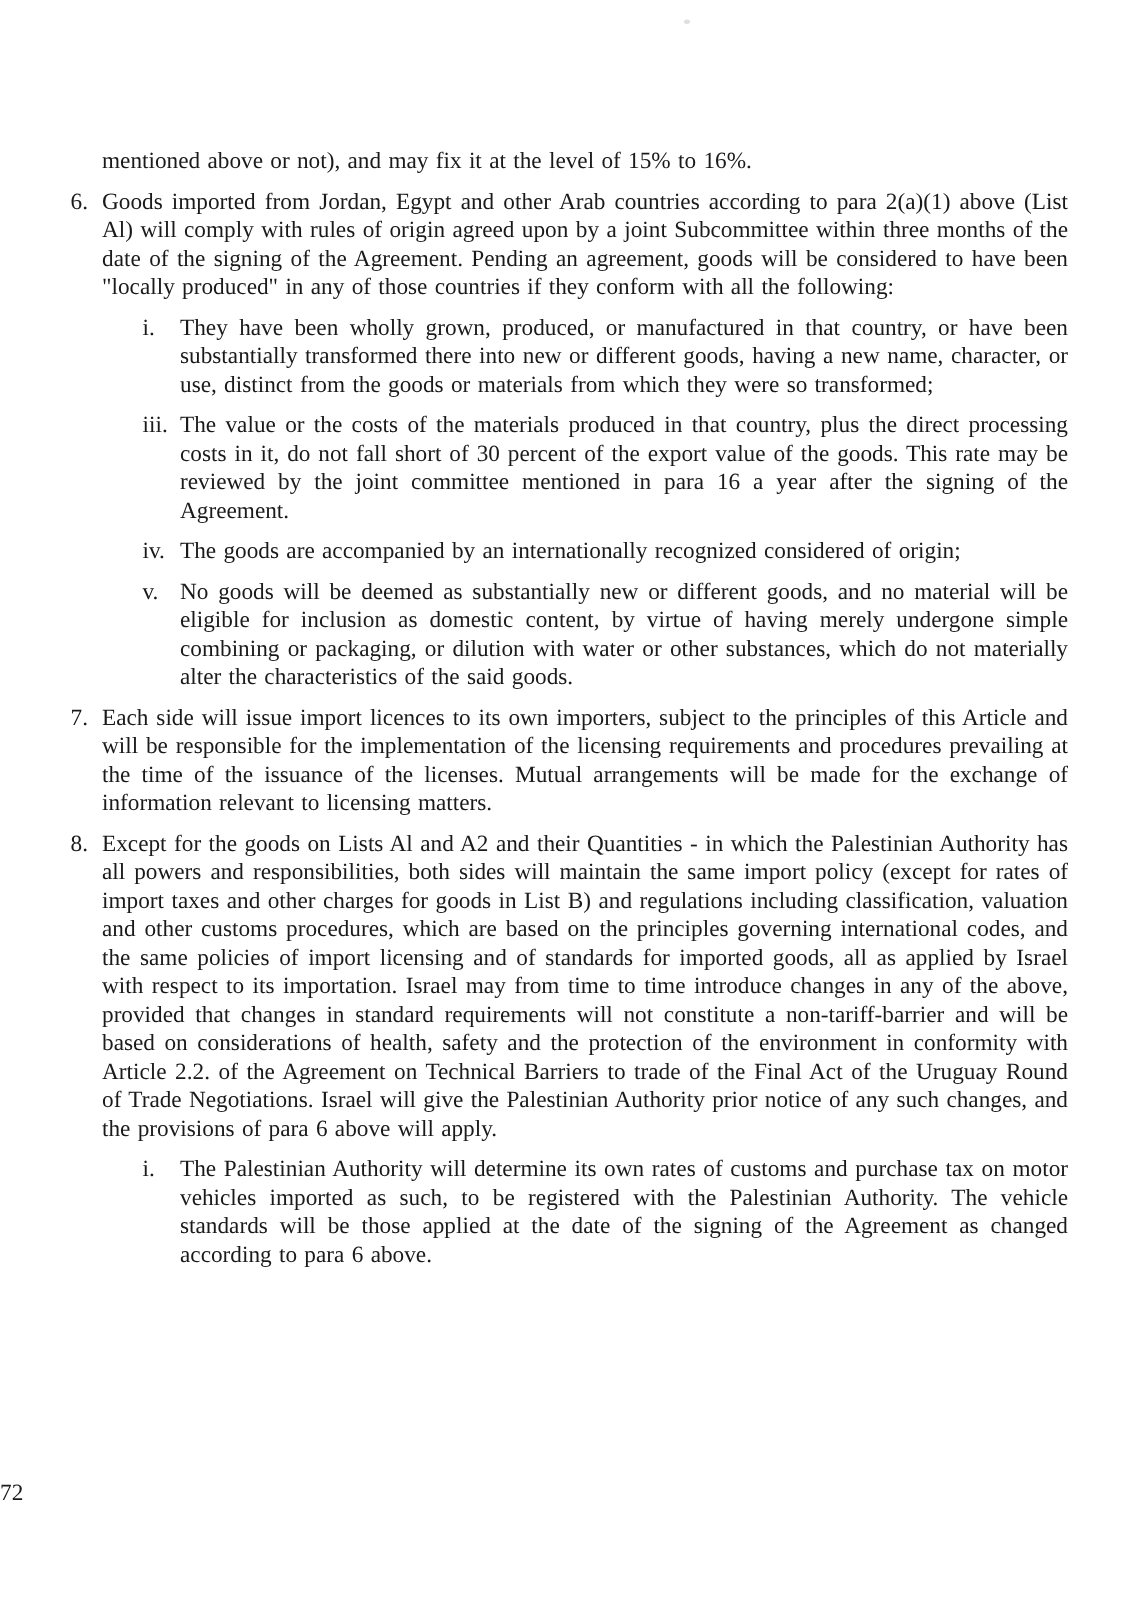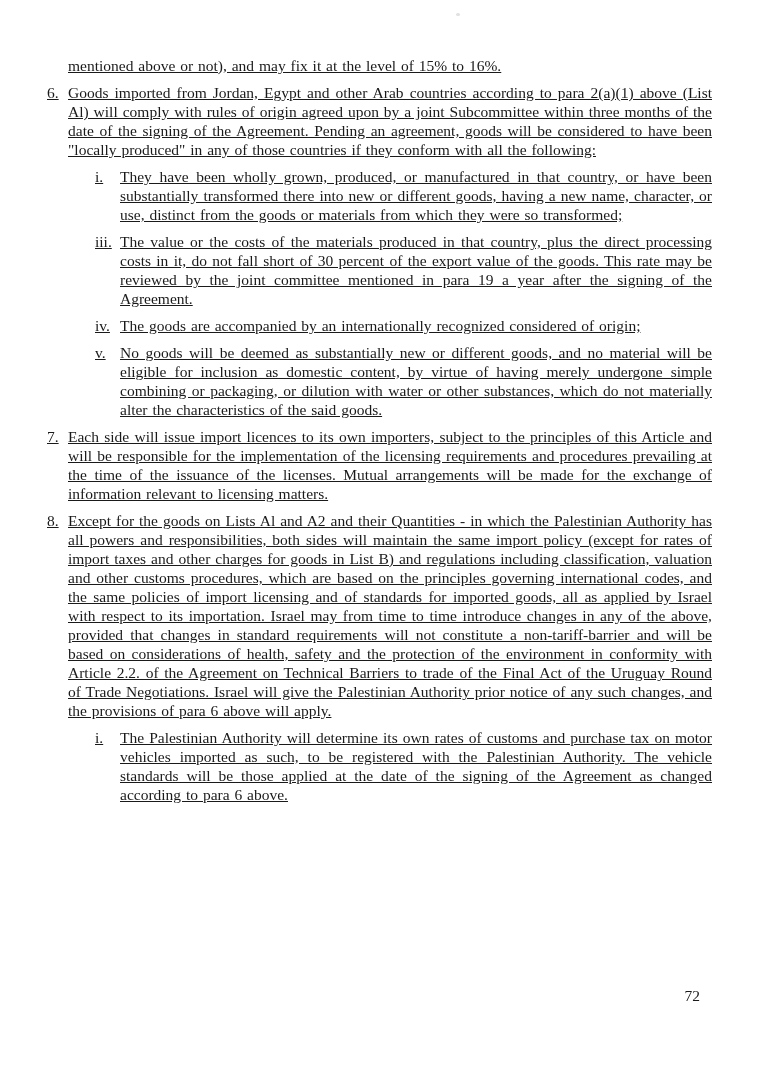--- a/index.html
+++ b/index.html
@@ -11,23 +11,22 @@
     height: 1078px;
     background: #ffffff;
     position: relative;
     overflow: hidden;
     font-family: "Liberation Serif", "DejaVu Serif", serif;
     color: #1a1a1a;
   }
   .page {
     position: absolute;
     top: 0; left: 0; right: 0; bottom: 0;
-    padding: 56px 46px 0 47px;
+    padding: 98px 46px 0 47px;
     box-sizing: border-box;
-    text-decoration: underline;
   }
   .speck {
     position: absolute;
     left: 456px;
     top: 13px;
     width: 4px;
     height: 3px;
     background: #e0e0e0;
     border-radius: 50%;
   }
@@ -63,21 +62,21 @@
     flex: none;
   }
   .sbody {
     flex: 1;
   }
   .pageno {
     position: absolute;
     top: 986px;
     left: 0;
     width: 700px;
-    text-align: right;
+    text-align: left;
     font-size: 15.5px;
     line-height: 19px;
   }
 </style>
 </head>
 <body>
 
 <div class="page">
 
   <div class="speck"></div>
@@ -90,21 +89,21 @@
   </div>
 
   <div class="sub">
     <span class="rnum">i.</span>
     <div class="sbody">They have been wholly grown, produced, or manufactured in that country, or have been substantially transformed there into new or different goods, having a new name, character, or use, distinct from the goods or materials from which they were so transformed;</div>
   </div>
 
 
   <div class="sub">
     <span class="rnum">iii.</span>
-    <div class="sbody">The value or the costs of the materials produced in that country, plus the direct processing costs in it, do not fall short of 30 percent of the export value of the goods. This rate may be reviewed by the joint committee mentioned in para 19 a year after the signing of the Agreement.</div>
+    <div class="sbody">The value or the costs of the materials produced in that country, plus the direct processing costs in it, do not fall short of 30 percent of the export value of the goods. This rate may be reviewed by the joint committee mentioned in para 16 a year after the signing of the Agreement.</div>
   </div>
 
   <div class="sub">
     <span class="rnum">iv.</span>
     <div class="sbody">The goods are accompanied by an internationally recognized considered of origin;</div>
   </div>
 
   <div class="sub">
     <span class="rnum">v.</span>
     <div class="sbody">No goods will be deemed as substantially new or different goods, and no material will be eligible for inclusion as domestic content, by virtue of having merely undergone simple combining or packaging, or dilution with water or other substances, which do not materially alter the characteristics of the said goods.</div>

